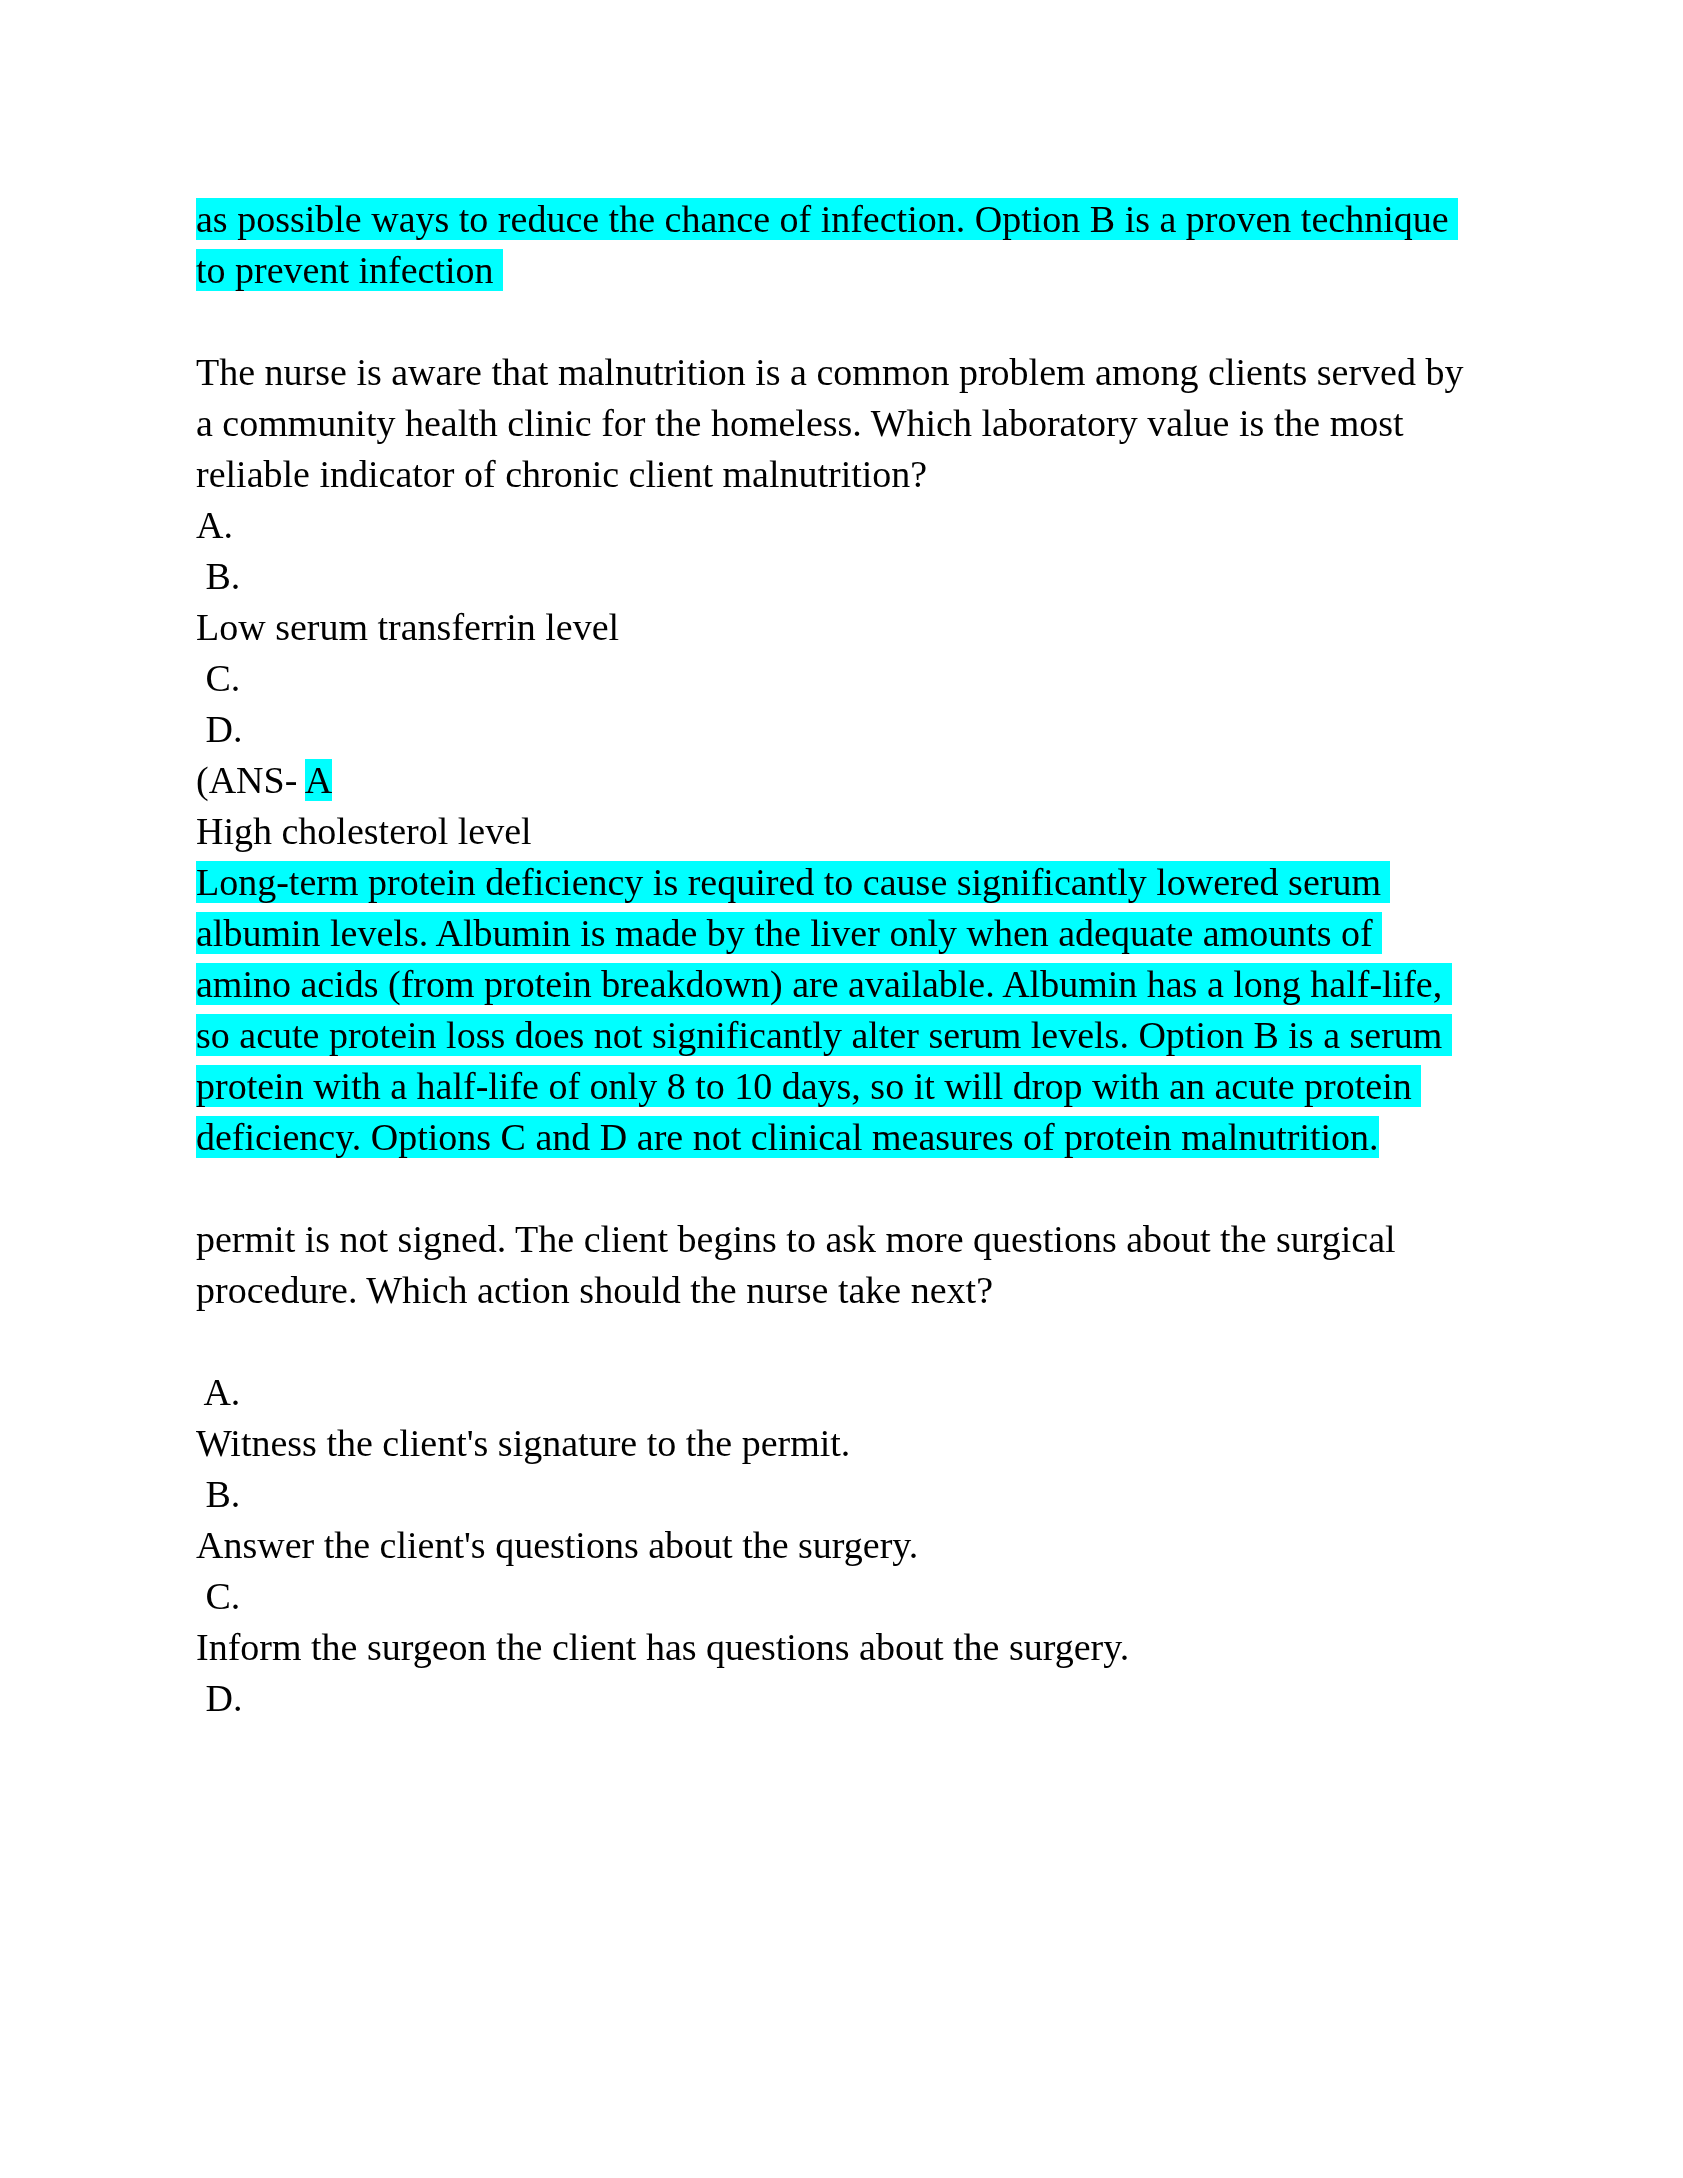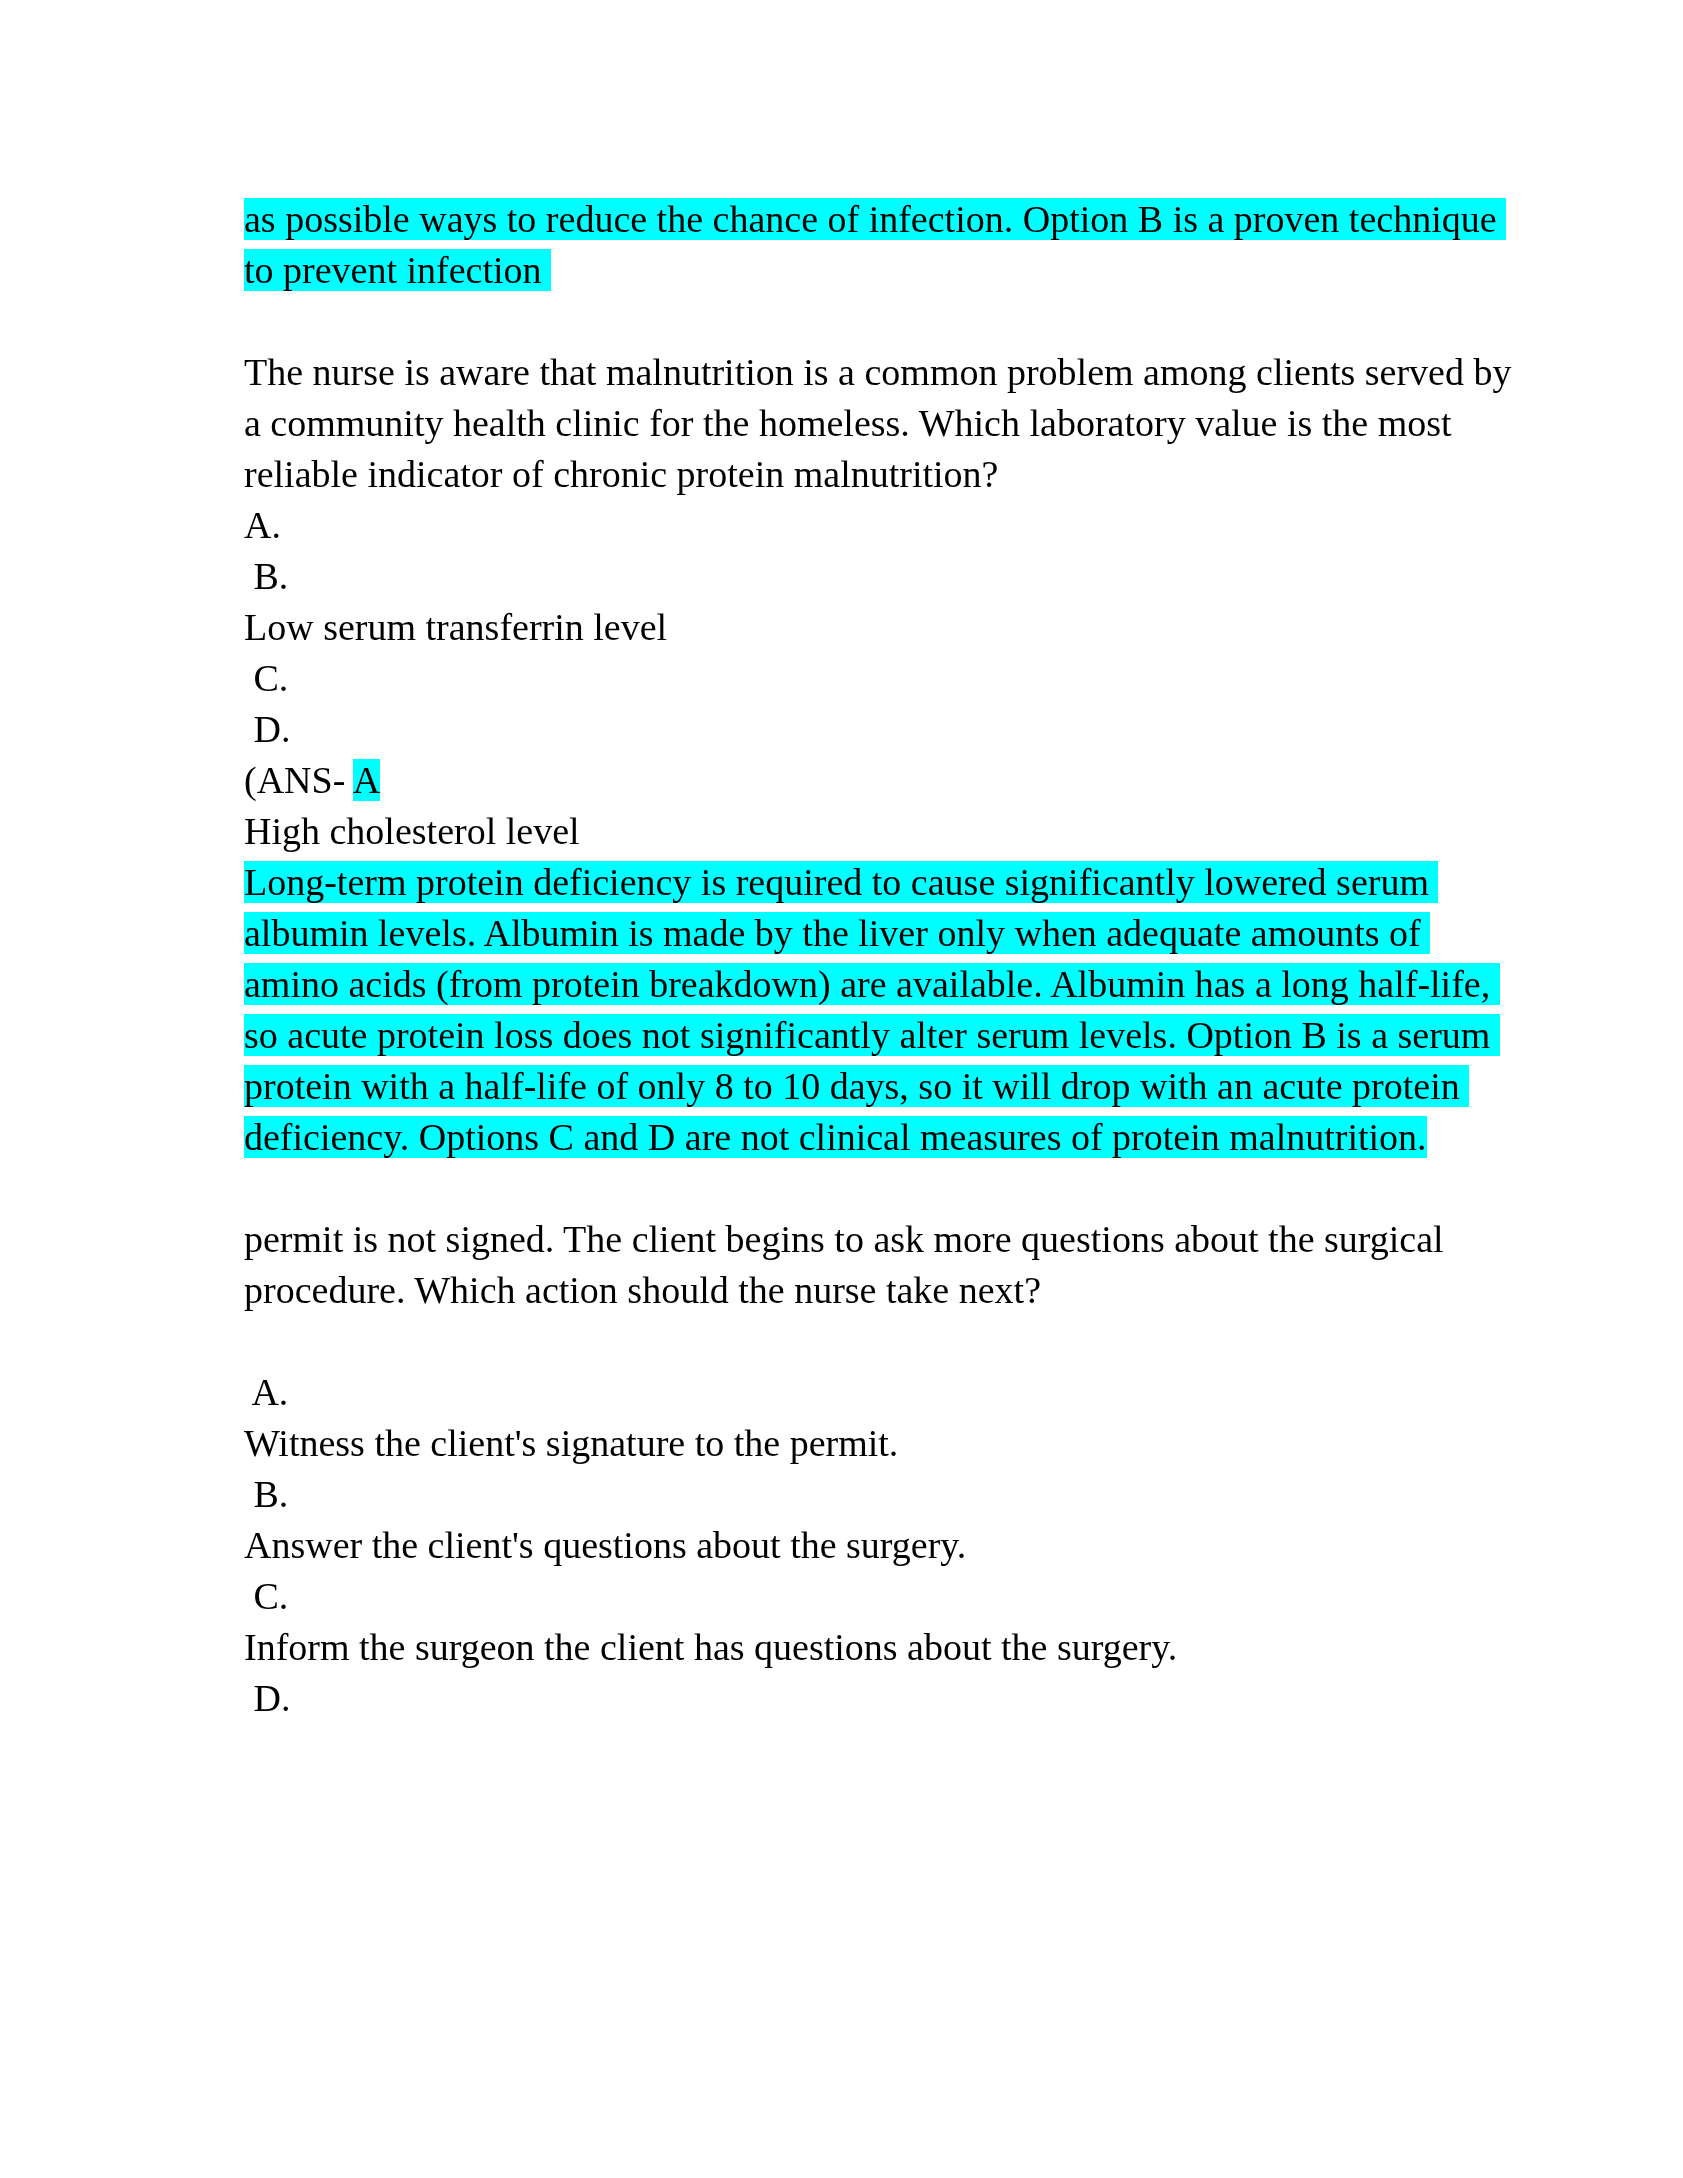--- a/index.html
+++ b/index.html
@@ -22,36 +22,35 @@
   .content {
     position: absolute;
     left: 196px;
     top: 194px;
     width: 1317px;
   }
   .line {
     line-height: 51px;
     height: 51px;
     white-space: pre;
-    margin-left: 48px;
   }
   .seg { background: transparent; }
   .seg.hl { background-color: var(--hl); }
 </style>
 </head>
 <body>
 
 <div class="page">
   <div class="content" id="doc-content">
       <div class="line"><span class="seg hl">as possible ways to reduce the chance of infection. Option B is a proven technique </span></div>
       <div class="line"><span class="seg hl">to prevent infection </span></div>
       <div class="line">&nbsp;</div>
       <div class="line"><span class="seg">The nurse is aware that malnutrition is a common problem among clients served by</span></div>
       <div class="line"><span class="seg">a community health clinic for the homeless. Which laboratory value is the most</span></div>
-      <div class="line"><span class="seg">reliable indicator of chronic protein malnutrition?</span></div>
+      <div class="line"><span class="seg">reliable indicator of chronic client malnutrition?</span></div>
       <div class="line"><span class="seg">A.</span></div>
       <div class="line"><span class="seg"> B.</span></div>
       <div class="line"><span class="seg">Low serum transferrin level</span></div>
       <div class="line"><span class="seg"> C.</span></div>
       <div class="line"><span class="seg"> D.</span></div>
       <div class="line"><span class="seg">(ANS- </span><span class="seg hl">A</span></div>
       <div class="line"><span class="seg">High cholesterol level</span></div>
       <div class="line"><span class="seg hl">Long-term protein deficiency is required to cause significantly lowered serum </span></div>
       <div class="line"><span class="seg hl">albumin levels. Albumin is made by the liver only when adequate amounts of </span></div>
       <div class="line"><span class="seg hl">amino acids (from protein breakdown) are available. Albumin has a long half-life, </span></div>

